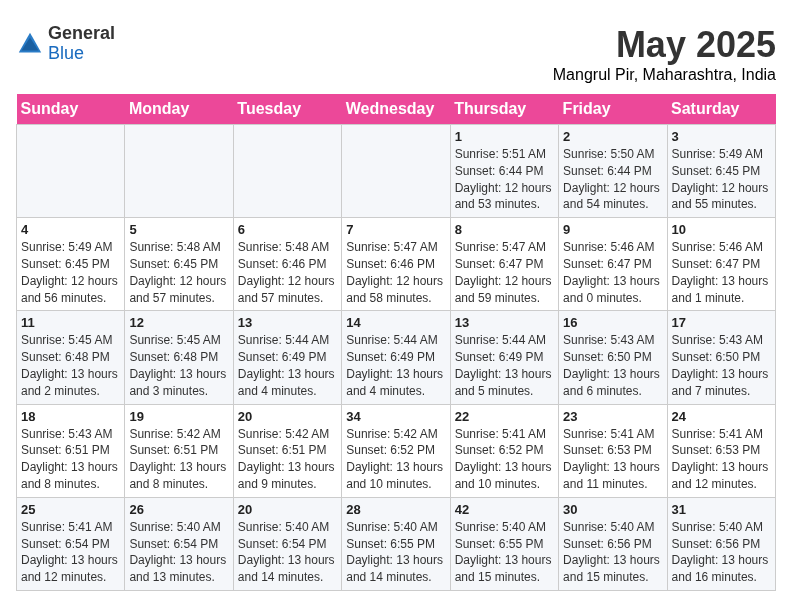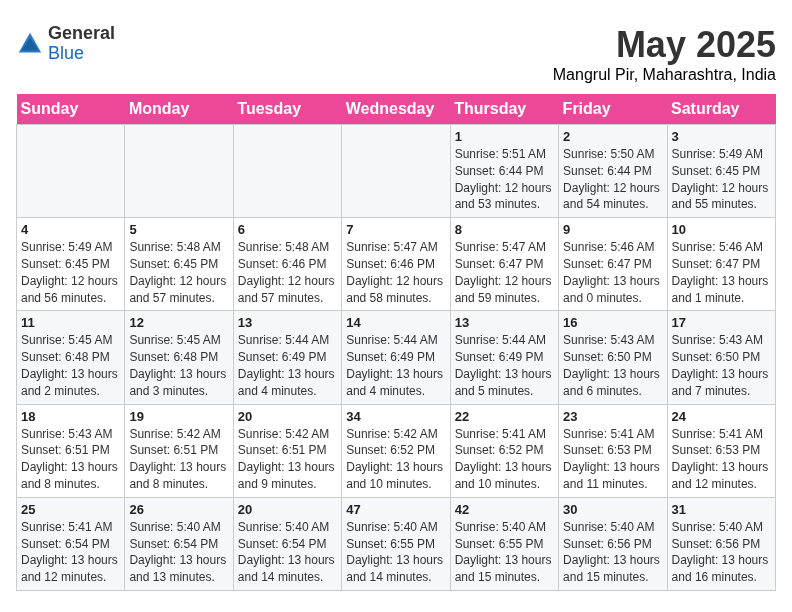--- a/index.html
+++ b/index.html
@@ -324,21 +324,21 @@
 and 13 minutes.</div>
         </td>
         <td>
           <div class="day-number">20</div>
           <div class="day-info" style="white-space: pre-line;">Sunrise: 5:40 AM
 Sunset: 6:54 PM
 Daylight: 13 hours
 and 14 minutes.</div>
         </td>
         <td>
-          <div class="day-number">47</div>
+          <div class="day-number">28</div>
           <div class="day-info" style="white-space: pre-line;">Sunrise: 5:40 AM
 Sunset: 6:55 PM
 Daylight: 13 hours
 and 14 minutes.</div>
         </td>
         <td>
           <div class="day-number">42</div>
           <div class="day-info" style="white-space: pre-line;">Sunrise: 5:40 AM
 Sunset: 6:55 PM
 Daylight: 13 hours

